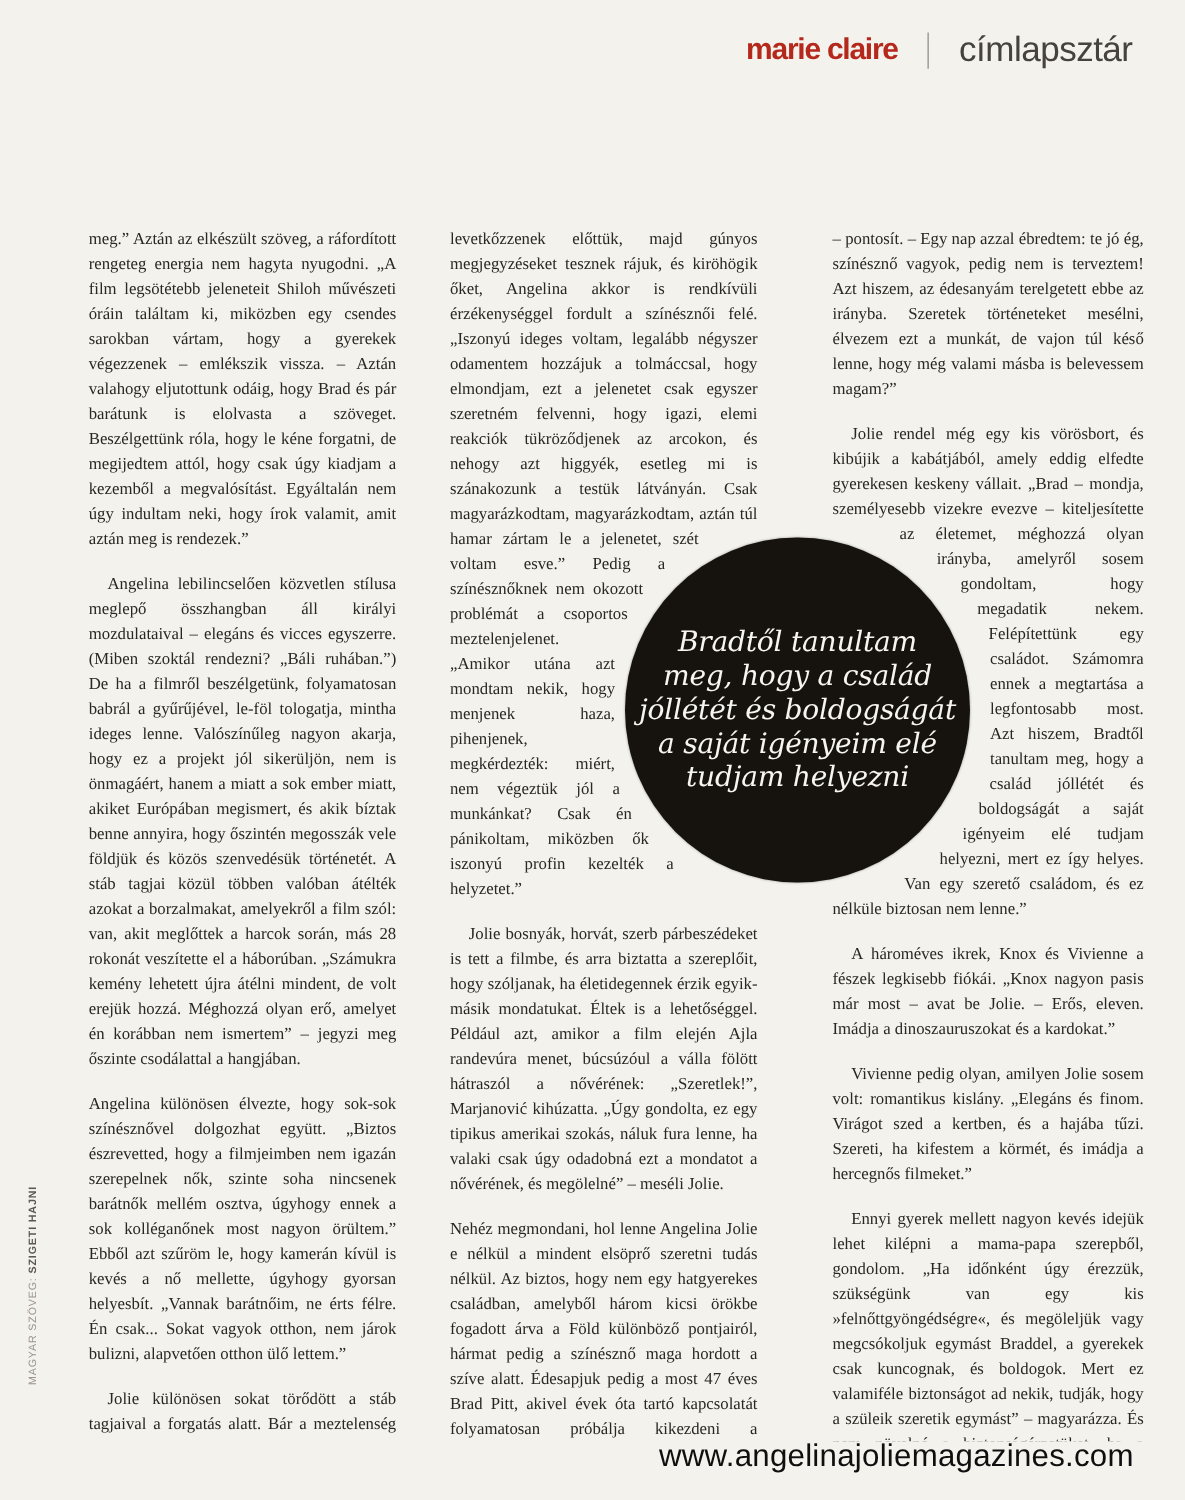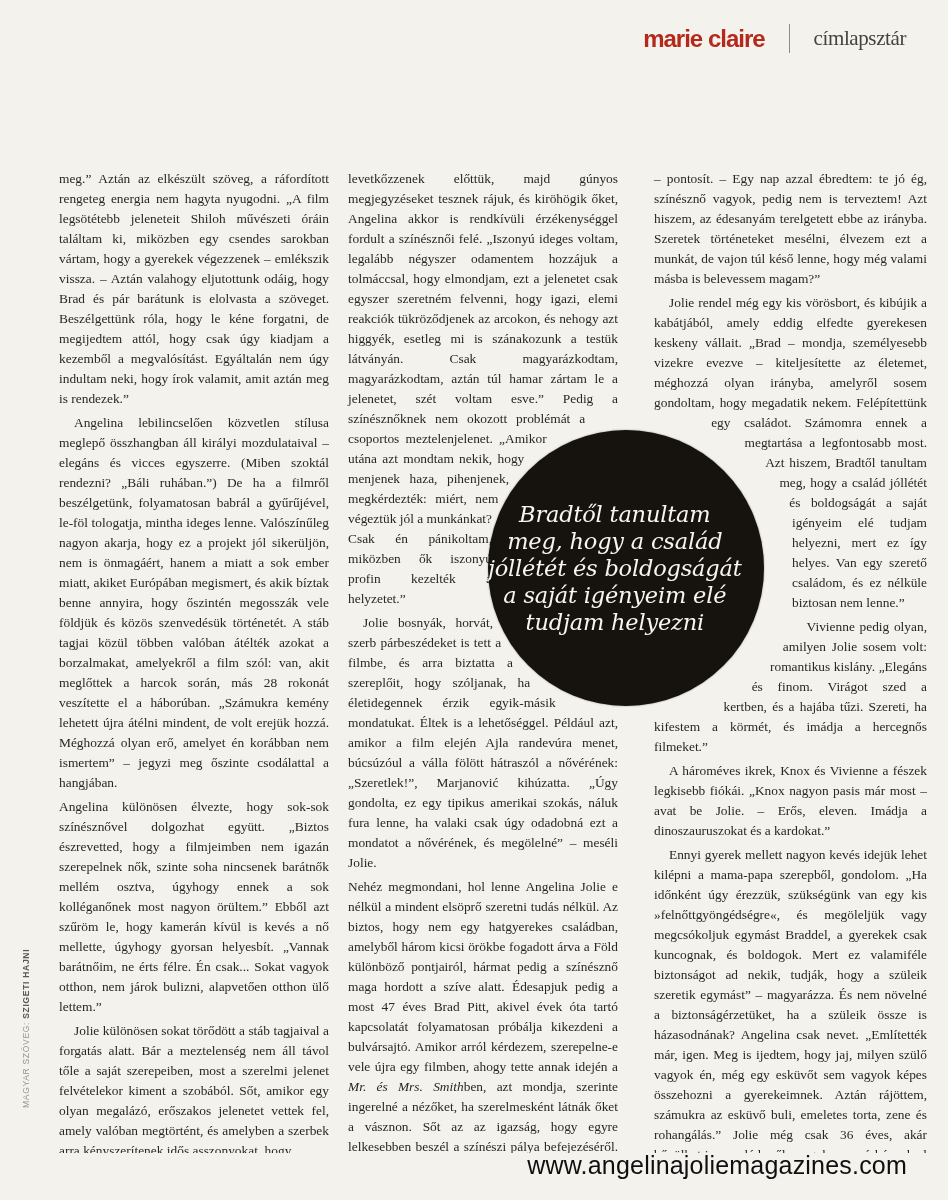--- a/index.html
+++ b/index.html
@@ -6,39 +6,39 @@
   body{width:948px;height:1200px;position:relative;overflow:hidden;
        background:#f4f2ec;
        font-family:"Liberation Serif","DejaVu Serif",serif;}
   .page{position:absolute;inset:0;}
 
   
   .mc-header{position:absolute;top:24px;right:42px;display:flex;align-items:center;gap:24px;}
   .mc-brand{font-family:"Liberation Sans",sans-serif;font-weight:900;font-size:24px;
             letter-spacing:-1px;color:#b5291d;}
   .mc-divider{width:1px;height:29px;background:#8f8b86;}
-  .mc-section{font-family:Liberation Serif, serif;font-weight:400;font-size:21px;
+  .mc-section{font-family:Liberation Sans, sans-serif;font-weight:400;font-size:28px;
               letter-spacing:-0.4px;color:#46423e;}
 
   
   .col{position:absolute;top:165px;width:278px;height:988px;overflow:hidden;
        font-size:13.4px;line-height:20px;color:#2a2723;text-align:justify;}
   #col1{left:55px;}
   #col2{left:344px;}
   #col3{left:650px;width:281px;}
-  .col p{margin:4px;}
+  .col p{margin:16px;}
   .col p.ind{text-indent:15px;}
   h2.section-heading{font-family:"Liberation Sans",sans-serif;font-weight:900;
       font-size:20.5px;line-height:21px;letter-spacing:-0.2px;color:#14120f;
       margin:11px 0 6px 0;white-space:pre-line;text-align:left;}
   .italic{font-style:italic;}
 
   
-  .pull-quote-circle{position:absolute;left:488px;top:430px;width:276px;height:276px;
-      border-radius:50%;background:#16130f;display:flex;align-items:center;
+  .pull-quote-circle{position:absolute;left:500px;top:430px;width:276px;height:276px;
+      border-radius:50%;background:#16130f;display:flex;align-items:center;justify-content:center;
       box-shadow:0 0 2px rgba(0,0,0,.4);}
   .pull-quote-text{font-family:"DejaVu Serif","Liberation Serif",serif;font-style:italic;
       font-size:22.5px;line-height:1.2;color:#f6f5ef;text-align:center;white-space:pre-line;
       letter-spacing:-0.2px;}
 
   
   .wrap-spacer{width:1px;height:257px;}
   #col2 .wrap-spacer{float:right;}
   #col3 .wrap-spacer{float:left;}
   .wrap-circle-right{float:right;clear:right;width:130px;height:282px;
@@ -84,22 +84,22 @@
     <p>levetkőzzenek előttük, majd gúnyos megjegyzéseket tesznek rájuk, és kiröhögik őket, Angelina akkor is rendkívüli érzékenységgel fordult a színésznői felé. „Iszonyú ideges voltam, legalább négyszer odamentem hozzájuk a tolmáccsal, hogy elmondjam, ezt a jelenetet csak egyszer szeretném felvenni, hogy igazi, elemi reakciók tükröződjenek az arcokon, és nehogy azt higgyék, esetleg mi is szánakozunk a testük látványán. Csak magyarázkodtam, magyarázkodtam, aztán túl hamar zártam le a jelenetet, szét voltam esve.” Pedig a színésznőknek nem okozott problémát a csoportos meztelenjelenet. „Amikor utána azt mondtam nekik, hogy menjenek haza, pihenjenek, megkérdezték: miért, nem végeztük jól a munkánkat? Csak én pánikoltam, miközben ők iszonyú profin kezelték a helyzetet.”</p>
     <p class="ind">Jolie bosnyák, horvát, szerb párbeszédeket is tett a filmbe, és arra biztatta a szereplőit, hogy szóljanak, ha életidegennek érzik egyik-másik mondatukat. Éltek is a lehetőséggel. Például azt, amikor a film elején Ajla randevúra menet, búcsúzóul a válla fölött hátraszól a nővérének: „Szeretlek!”, Marjanović kihúzatta. „Úgy gondolta, ez egy tipikus amerikai szokás, náluk fura lenne, ha valaki csak úgy odadobná ezt a mondatot a nővérének, és megölelné” – meséli Jolie.</p>
     <p><span>Nehéz megmondani, hol lenne Angelina Jolie e nélkül a mindent elsöprő szeretni tudás nélkül. Az biztos, hogy nem egy hatgyerekes családban, amelyből három kicsi örökbe fogadott árva a Föld különböző pontjairól, hármat pedig a színésznő maga hordott a szíve alatt. Édesapjuk pedig a most 47 éves Brad Pitt, akivel évek óta tartó kapcsolatát folyamatosan próbálja kikezdeni a bulvársajtó. Amikor arról kérdezem, szerepelne-e vele újra egy filmben, ahogy tette annak idején a </span><span class="italic">Mr. és Mrs. Smith</span><span>ben, azt mondja, szerinte ingerelné a nézőket, ha szerelmesként látnák őket a vásznon. Sőt az az igazság, hogy egyre lelkesebben beszél a színészi pálya befejezéséről. „Ez persze nem jelenti azt, hogy holnaptól nem szerepelek több filmben</span></p>
   </div>
 
   <div class="col" id="col3">
     <div class="wrap-spacer"></div>
     <div class="wrap-circle-left"></div>
     <p>– pontosít. – Egy nap azzal ébredtem: te jó ég, színésznő vagyok, pedig nem is terveztem! Azt hiszem, az édesanyám terelgetett ebbe az irányba. Szeretek történeteket mesélni, élvezem ezt a munkát, de vajon túl késő lenne, hogy még valami másba is belevessem magam?”</p>
     <p class="ind">Jolie rendel még egy kis vörösbort, és kibújik a kabátjából, amely eddig elfedte gyerekesen keskeny vállait. „Brad – mondja, személyesebb vizekre evezve – kiteljesítette az életemet, méghozzá olyan irányba, amelyről sosem gondoltam, hogy megadatik nekem. Felépítettünk egy családot. Számomra ennek a megtartása a legfontosabb most. Azt hiszem, Bradtől tanultam meg, hogy a család jóllétét és boldogságát a saját igényeim elé tudjam helyezni, mert ez így helyes. Van egy szerető családom, és ez nélküle biztosan nem lenne.”</p>
+    <p class="ind">A hároméves ikrek, Knox és Vivienne a fészek legkisebb fiókái. „Knox nagyon pasis már most – avat be Jolie. – Erős, eleven. Imádja a dinoszauruszokat és a kardokat.”</p>
     <p class="ind">Vivienne pedig olyan, amilyen Jolie sosem volt: romantikus kislány. „Elegáns és finom. Virágot szed a kertben, és a hajába tűzi. Szereti, ha kifestem a körmét, és imádja a hercegnős filmeket.”</p>
-    <p class="ind">A hároméves ikrek, Knox és Vivienne a fészek legkisebb fiókái. „Knox nagyon pasis már most – avat be Jolie. – Erős, eleven. Imádja a dinoszauruszokat és a kardokat.”</p>
     <p class="ind">Ennyi gyerek mellett nagyon kevés idejük lehet kilépni a mama-papa szerepből, gondolom. „Ha időnként úgy érezzük, szükségünk van egy kis »felnőttgyöngédségre«, és megöleljük vagy megcsókoljuk egymást Braddel, a gyerekek csak kuncognak, és boldogok. Mert ez valamiféle biztonságot ad nekik, tudják, hogy a szüleik szeretik egymást” – magyarázza. És nem növelné a biztonságérzetüket, ha a szüleik össze is házasodnának? Angelina csak nevet. „Említették már, igen. Meg is ijedtem, hogy jaj, milyen szülő vagyok én, még egy esküvőt sem vagyok képes összehozni a gyerekeimnek. Aztán rájöttem, számukra az esküvő buli, emeletes torta, zene és rohangálás.” Jolie még csak 36 éves, akár bővülhet is a család – ők maguk sem zárkóznak el előle, mondja. „Sosem lehet tudni, akár még várandós is lehetek.”</p>
     <div class="arrows-row">
       <span class="arrows">▶▶</span>
     </div>
   </div>
 
   <div class="pull-quote-circle">
     <div class="pull-quote-text">Bradtől tanultam
 meg, hogy a család
 jóllétét és boldogságát

